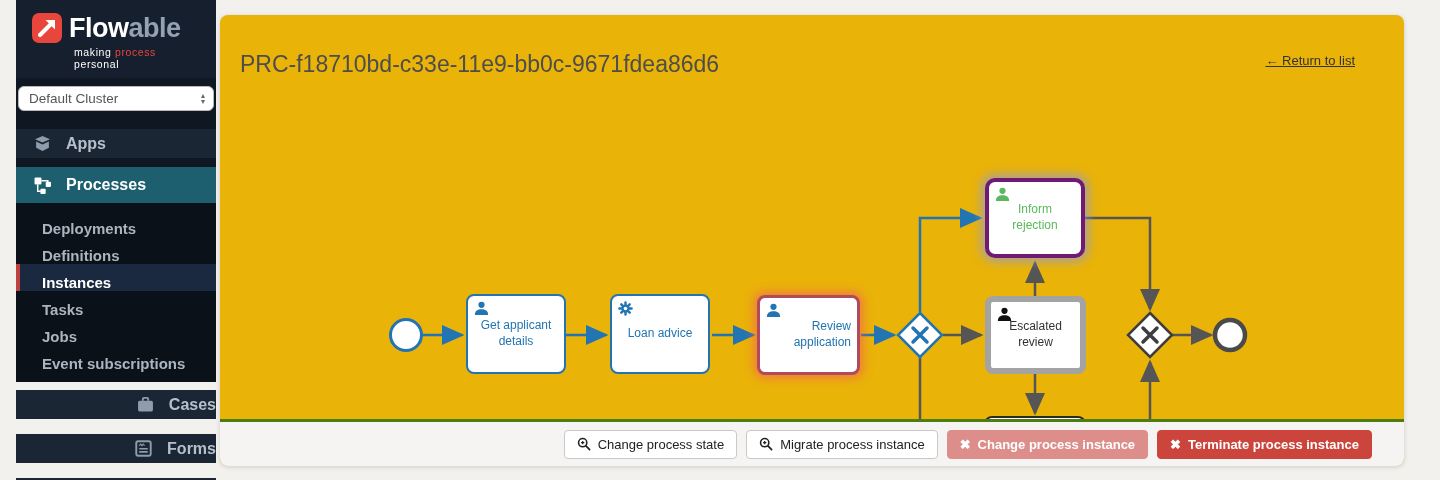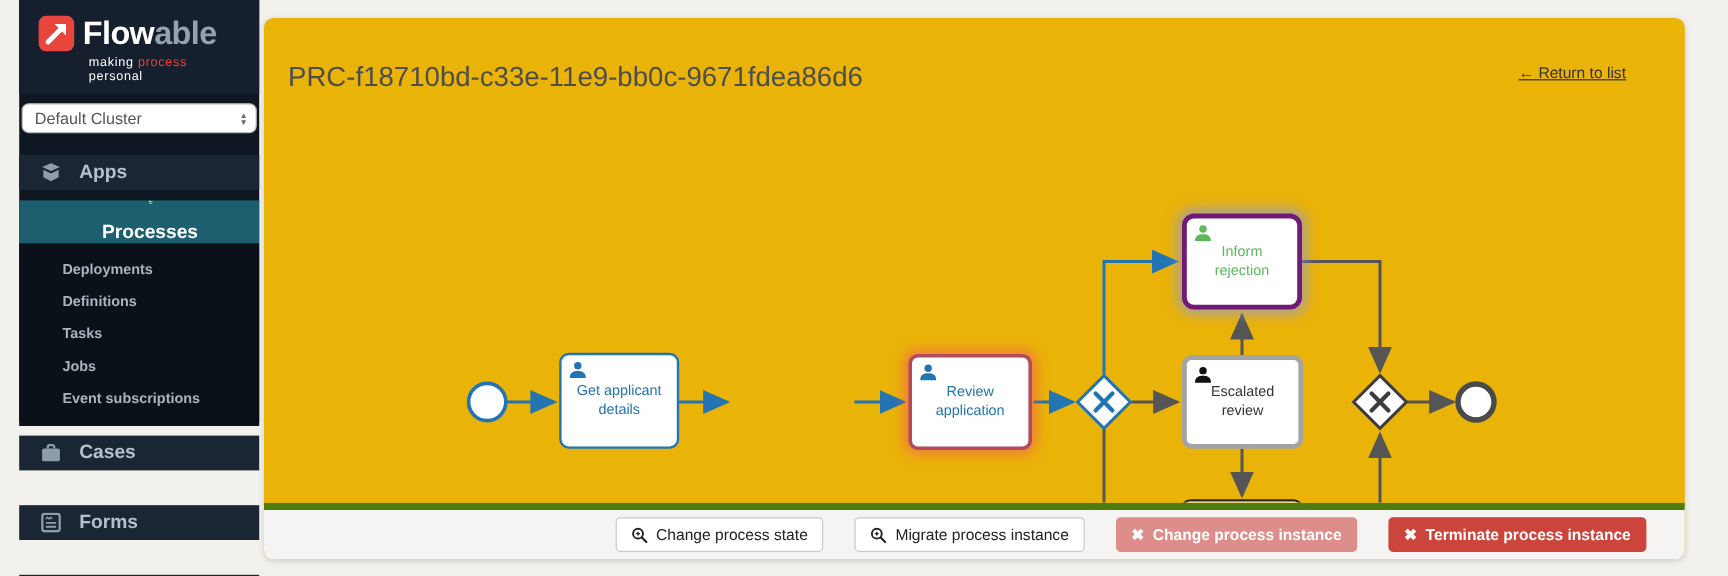--- a/index.html
+++ b/index.html
@@ -35,34 +35,34 @@
   .updown { display:flex; flex-direction:column; font-size:8px; line-height:0.75; color:#666; }
 
   .nav { margin-top:18px; }
   .nav-item {
     height:29px; background:#1b2634; margin-bottom:9px;
     display:flex; align-items:center; gap:15px; padding-left:18px;
     font-size:16px; font-weight:bold; color:#b6c0ca; cursor:pointer;
   }
   .nav-item svg { width:17px; height:17px; fill:#8f9cab; }
   .nav-item.active-section {
-    background:#1d5f6e; color:#ffffff; height:36px; margin-bottom:0;flex-direction:column;
+    background:#1d5f6e; color:#ffffff; height:36px; margin-bottom:0;
   }
   .nav-item.active-section svg { fill:#ffffff; }
 
   .subnav { background:#0b1119; padding:7px 0 10px 0; margin-bottom:8px; }
   .subnav-item {
-    height:27px; display:flex; align-items:center;
-    padding-left:32px; font-size:12px; font-weight:bold; color:#aab5c0;
+    height:27px; display:flex; align-items:flex-end;
+    padding-left:22px; font-size:15px; font-weight:bold; color:#aab5c0;
     cursor:pointer; border-left:4px solid transparent;
   }
   .subnav-item.selected {
     background:#1b2940; border-left:4px solid #bf4040; color:#ffffff;
   }
-  .nav-item.spaced { margin-bottom:29px; }
+  .nav-item.spaced { margin-bottom:15px;justify-content:flex-end; }
 
   
   .card {
     position:absolute; left:220px; top:15px; width:1184px; height:451px;
     background:#eab308; border-radius:8px;
     box-shadow:0 1px 5px rgba(0,0,0,0.15);
   }
   .page-title {
     position:absolute; left:20px; top:36px;
     font-size:23px; font-weight:300; color:#4d4d4d;
@@ -81,33 +81,34 @@
   .task {
     position:absolute; width:100px; height:80px; background:#fff;
     border-radius:8px; display:flex; align-items:center; justify-content:center;
     text-align:center; font-size:12px; line-height:1.3; padding:6px;
   }
   .task .ticon { position:absolute; top:5px; left:6px; width:15px; height:15px; }
   .task.blue   { border:2px solid #2275b2; color:#2275b2; }
   .task.redglow {
     width:103px; border:3px solid #b24a5e; color:#2275b2;
     box-shadow:0 0 9px 4px rgba(246,86,98,0.5);
+    text-align:right;
   }
   .task.blueglow {
     border:4px solid #701a75; border-radius:10px; color:#5cb85c;
     box-shadow:0 0 10px 4px rgba(120,150,255,0.55);
   }
-  .task.dark { width:101px; height:78px; border:4px solid #a3a3a3; color:#333; }
+  .task.dark { width:101px; height:78px; border:6px solid #a3a3a3; color:#333; }
 
   .footer {
     position:absolute; left:0; bottom:0; width:100%; height:47px;
-    background:#f5f4f2; border-top:6px solid #4d7c0f;
+    background:#f5f4f2; border-top:3px solid #4d7c0f;
     border-radius:0 0 8px 8px;
     display:flex; align-items:center; justify-content:flex-end;
-    gap:26px; padding-right:32px;
+    gap:9px; padding-right:32px;
   }
   .btn {
     height:29px; border-radius:4px; font-size:13px;
     display:inline-flex; align-items:center; gap:7px; padding:0 12px;
     cursor:pointer; font-family:"Liberation Sans", sans-serif;
   }
   .btn.default { background:#fff; border:1px solid #c9c9c9; color:#222; }
   .btn.danger-light { background:#dd8e8a; border:1px solid #dd8e8a; color:#fff; font-weight:bold; }
   .btn.danger { background:#cc453d; border:1px solid #cc453d; color:#fff; font-weight:bold; }
   .btn .xchar { font-size:13px; }
@@ -159,20 +160,23 @@
       </svg>
       <span>Processes</span>
     </div>
 
     <div class="subnav">
       <div class="subnav-item">
           <span>Deployments</span>
         </div>
       <div class="subnav-item">
           <span>Definitions</span>
+        </div>
+      <div class="subnav-item selected">
+          <span>Instances</span>
         </div>
       <div class="subnav-item">
           <span>Tasks</span>
         </div>
       <div class="subnav-item">
           <span>Jobs</span>
         </div>
       <div class="subnav-item">
           <span>Event subscriptions</span>
         </div>
@@ -253,20 +257,30 @@
     </svg>
 
     <div class="task blue" style="left:246px; top:204px;">
       <svg class="ticon" viewBox="0 0 14 14" fill="#2275b2">
         <circle cx="7" cy="3.6" r="2.9"></circle>
           <path d="M0.8 13 C0.8 8.8 3.5 7.6 7 7.6 C10.5 7.6 13.2 8.8 13.2 13 Z"></path>
       </svg>
       <span>Get applicant details</span>
     </div>
 
+    <div class="task blue" style="left:390px; top:204px;">
+      <svg class="ticon" viewBox="0 0 16 16">
+        <g stroke="#2275b2" stroke-width="2.6" stroke-linecap="round">
+          <path d="M8 1.5 V14.5 M1.5 8 H14.5 M3.5 3.5 L12.5 12.5 M12.5 3.5 L3.5 12.5" fill="none"></path>
+        </g>
+        <circle cx="8" cy="8" r="4.4" fill="#2275b2"></circle>
+        <circle cx="8" cy="8" r="1.9" fill="#fff"></circle>
+      </svg>
+      <span>Loan advice</span>
+    </div>
 
     <div class="task redglow" style="left:537px; top:205px;">
       <svg class="ticon" viewBox="0 0 14 14" fill="#2275b2">
         <circle cx="7" cy="3.6" r="2.9"></circle>
           <path d="M0.8 13 C0.8 8.8 3.5 7.6 7 7.6 C10.5 7.6 13.2 8.8 13.2 13 Z"></path>
       </svg>
       <span>Review application</span>
     </div>
 
     <div class="task blueglow" style="left:765px; top:88px;">

